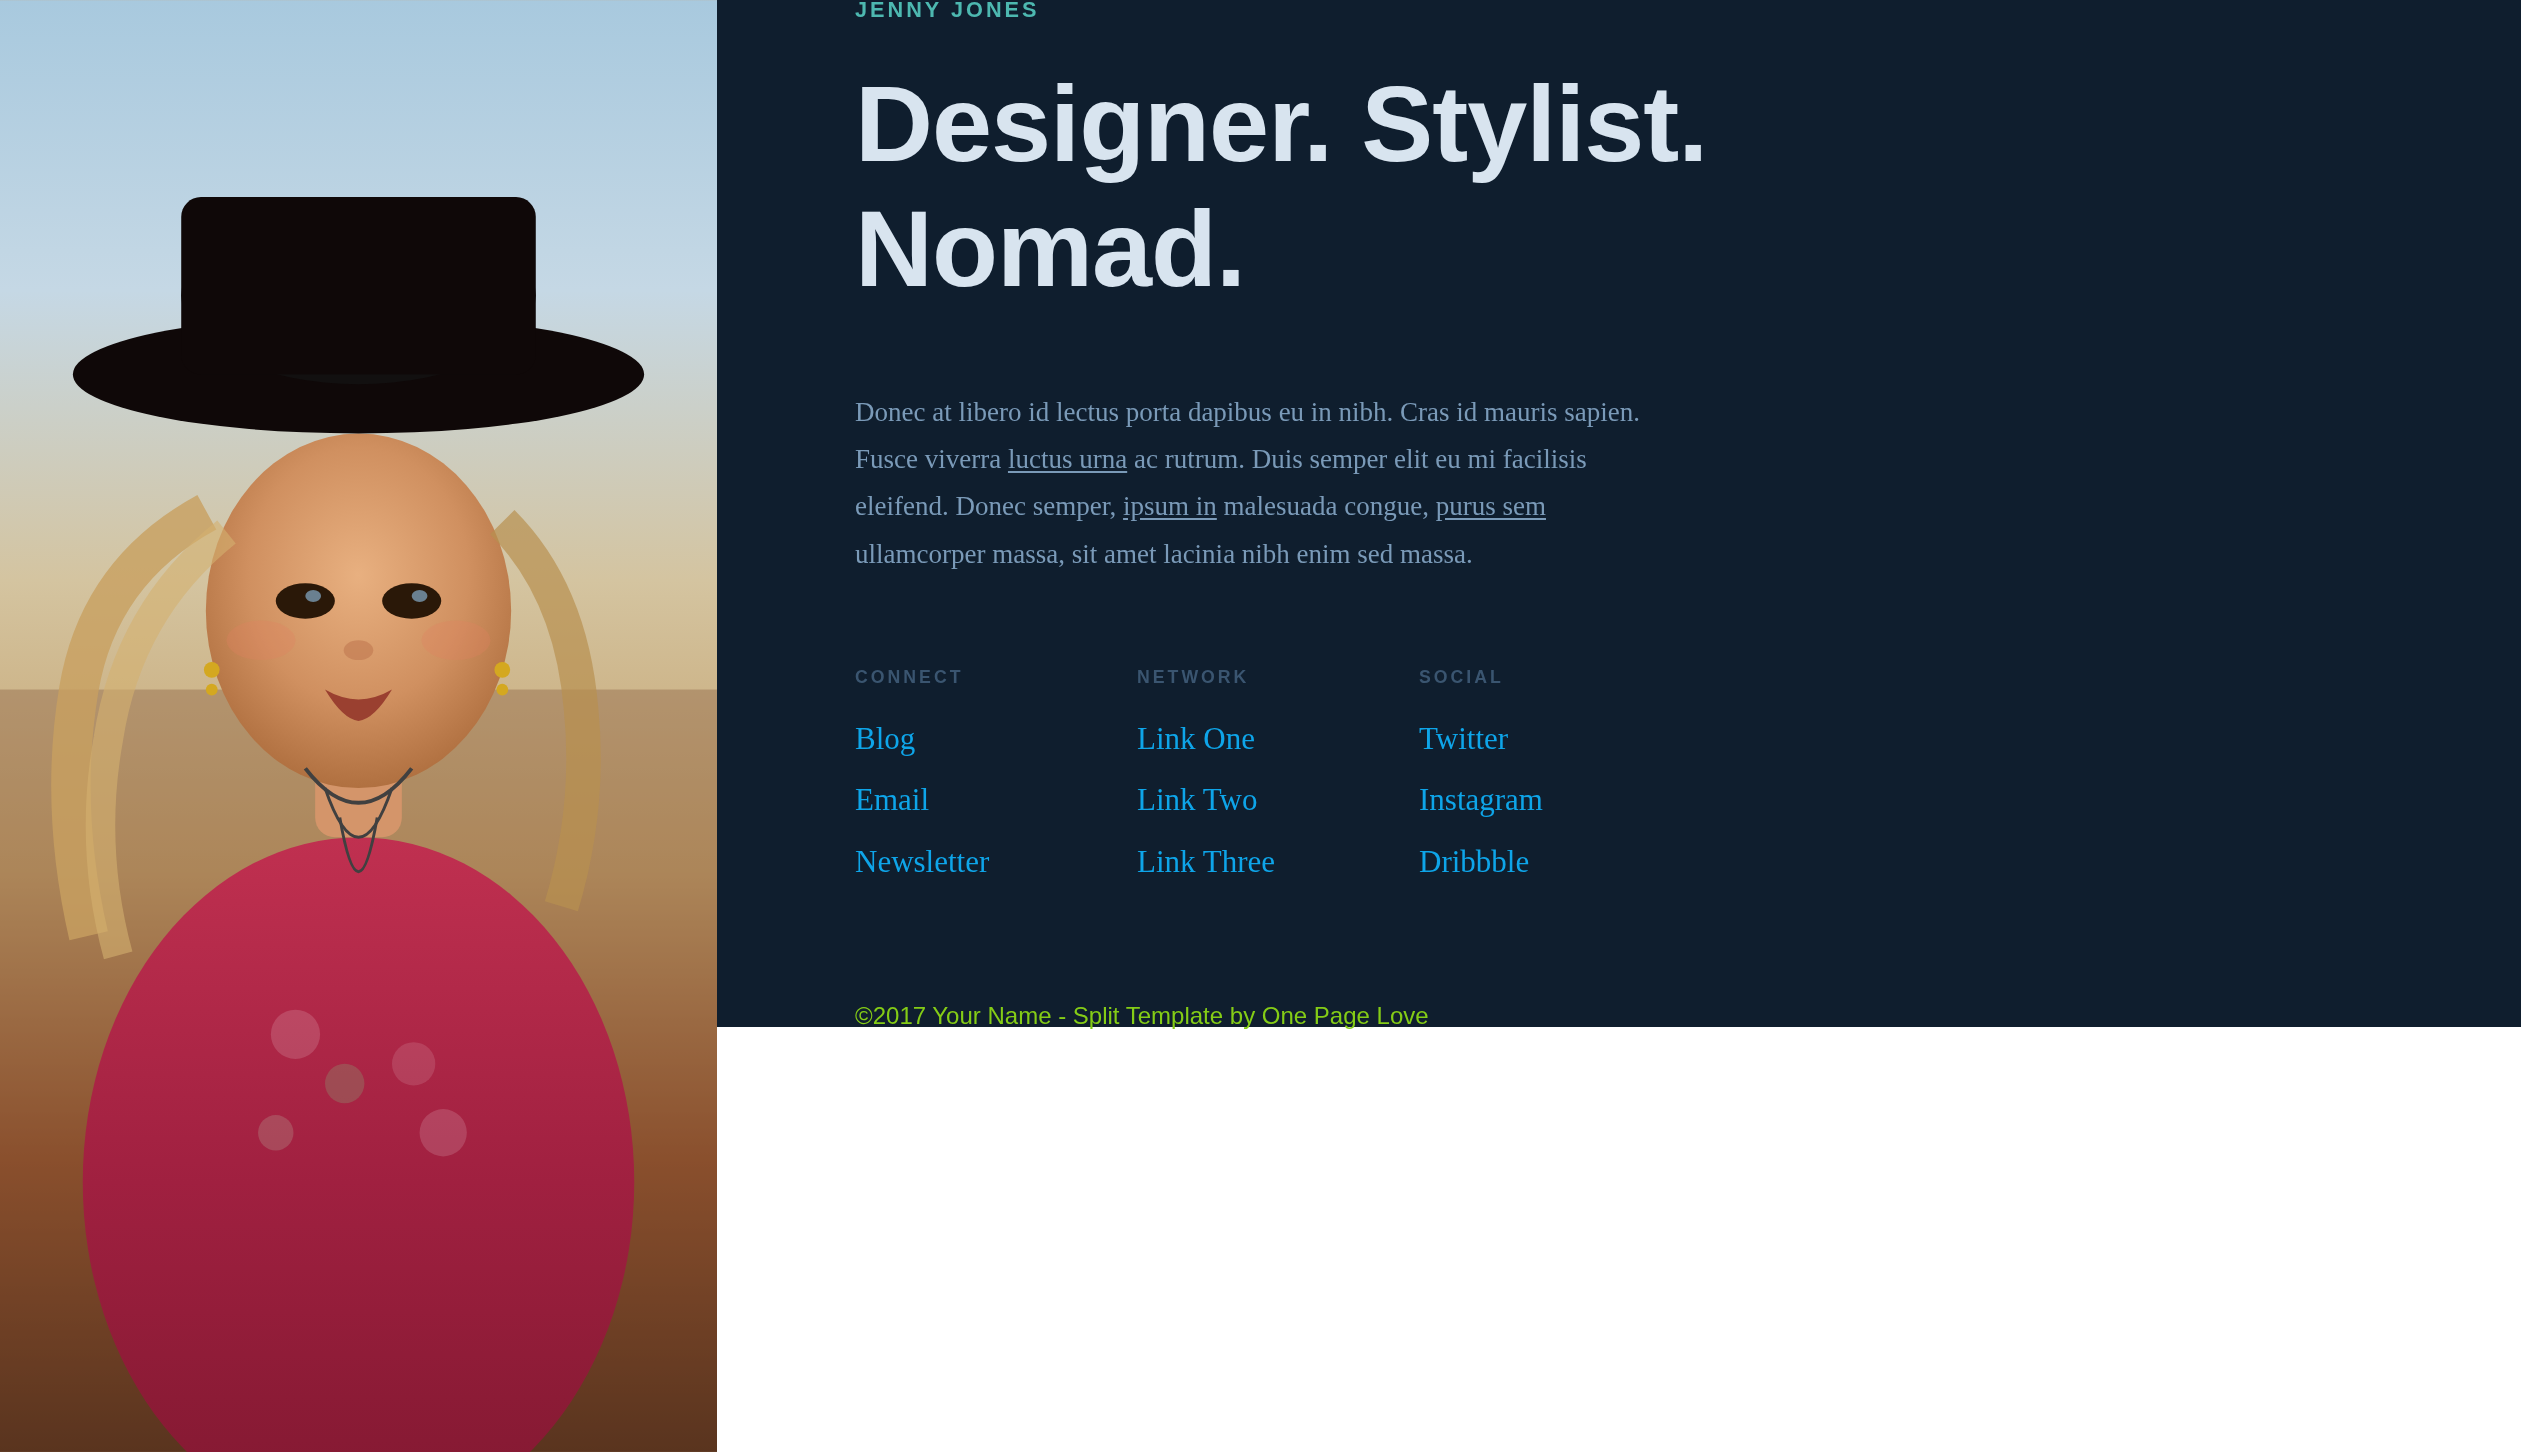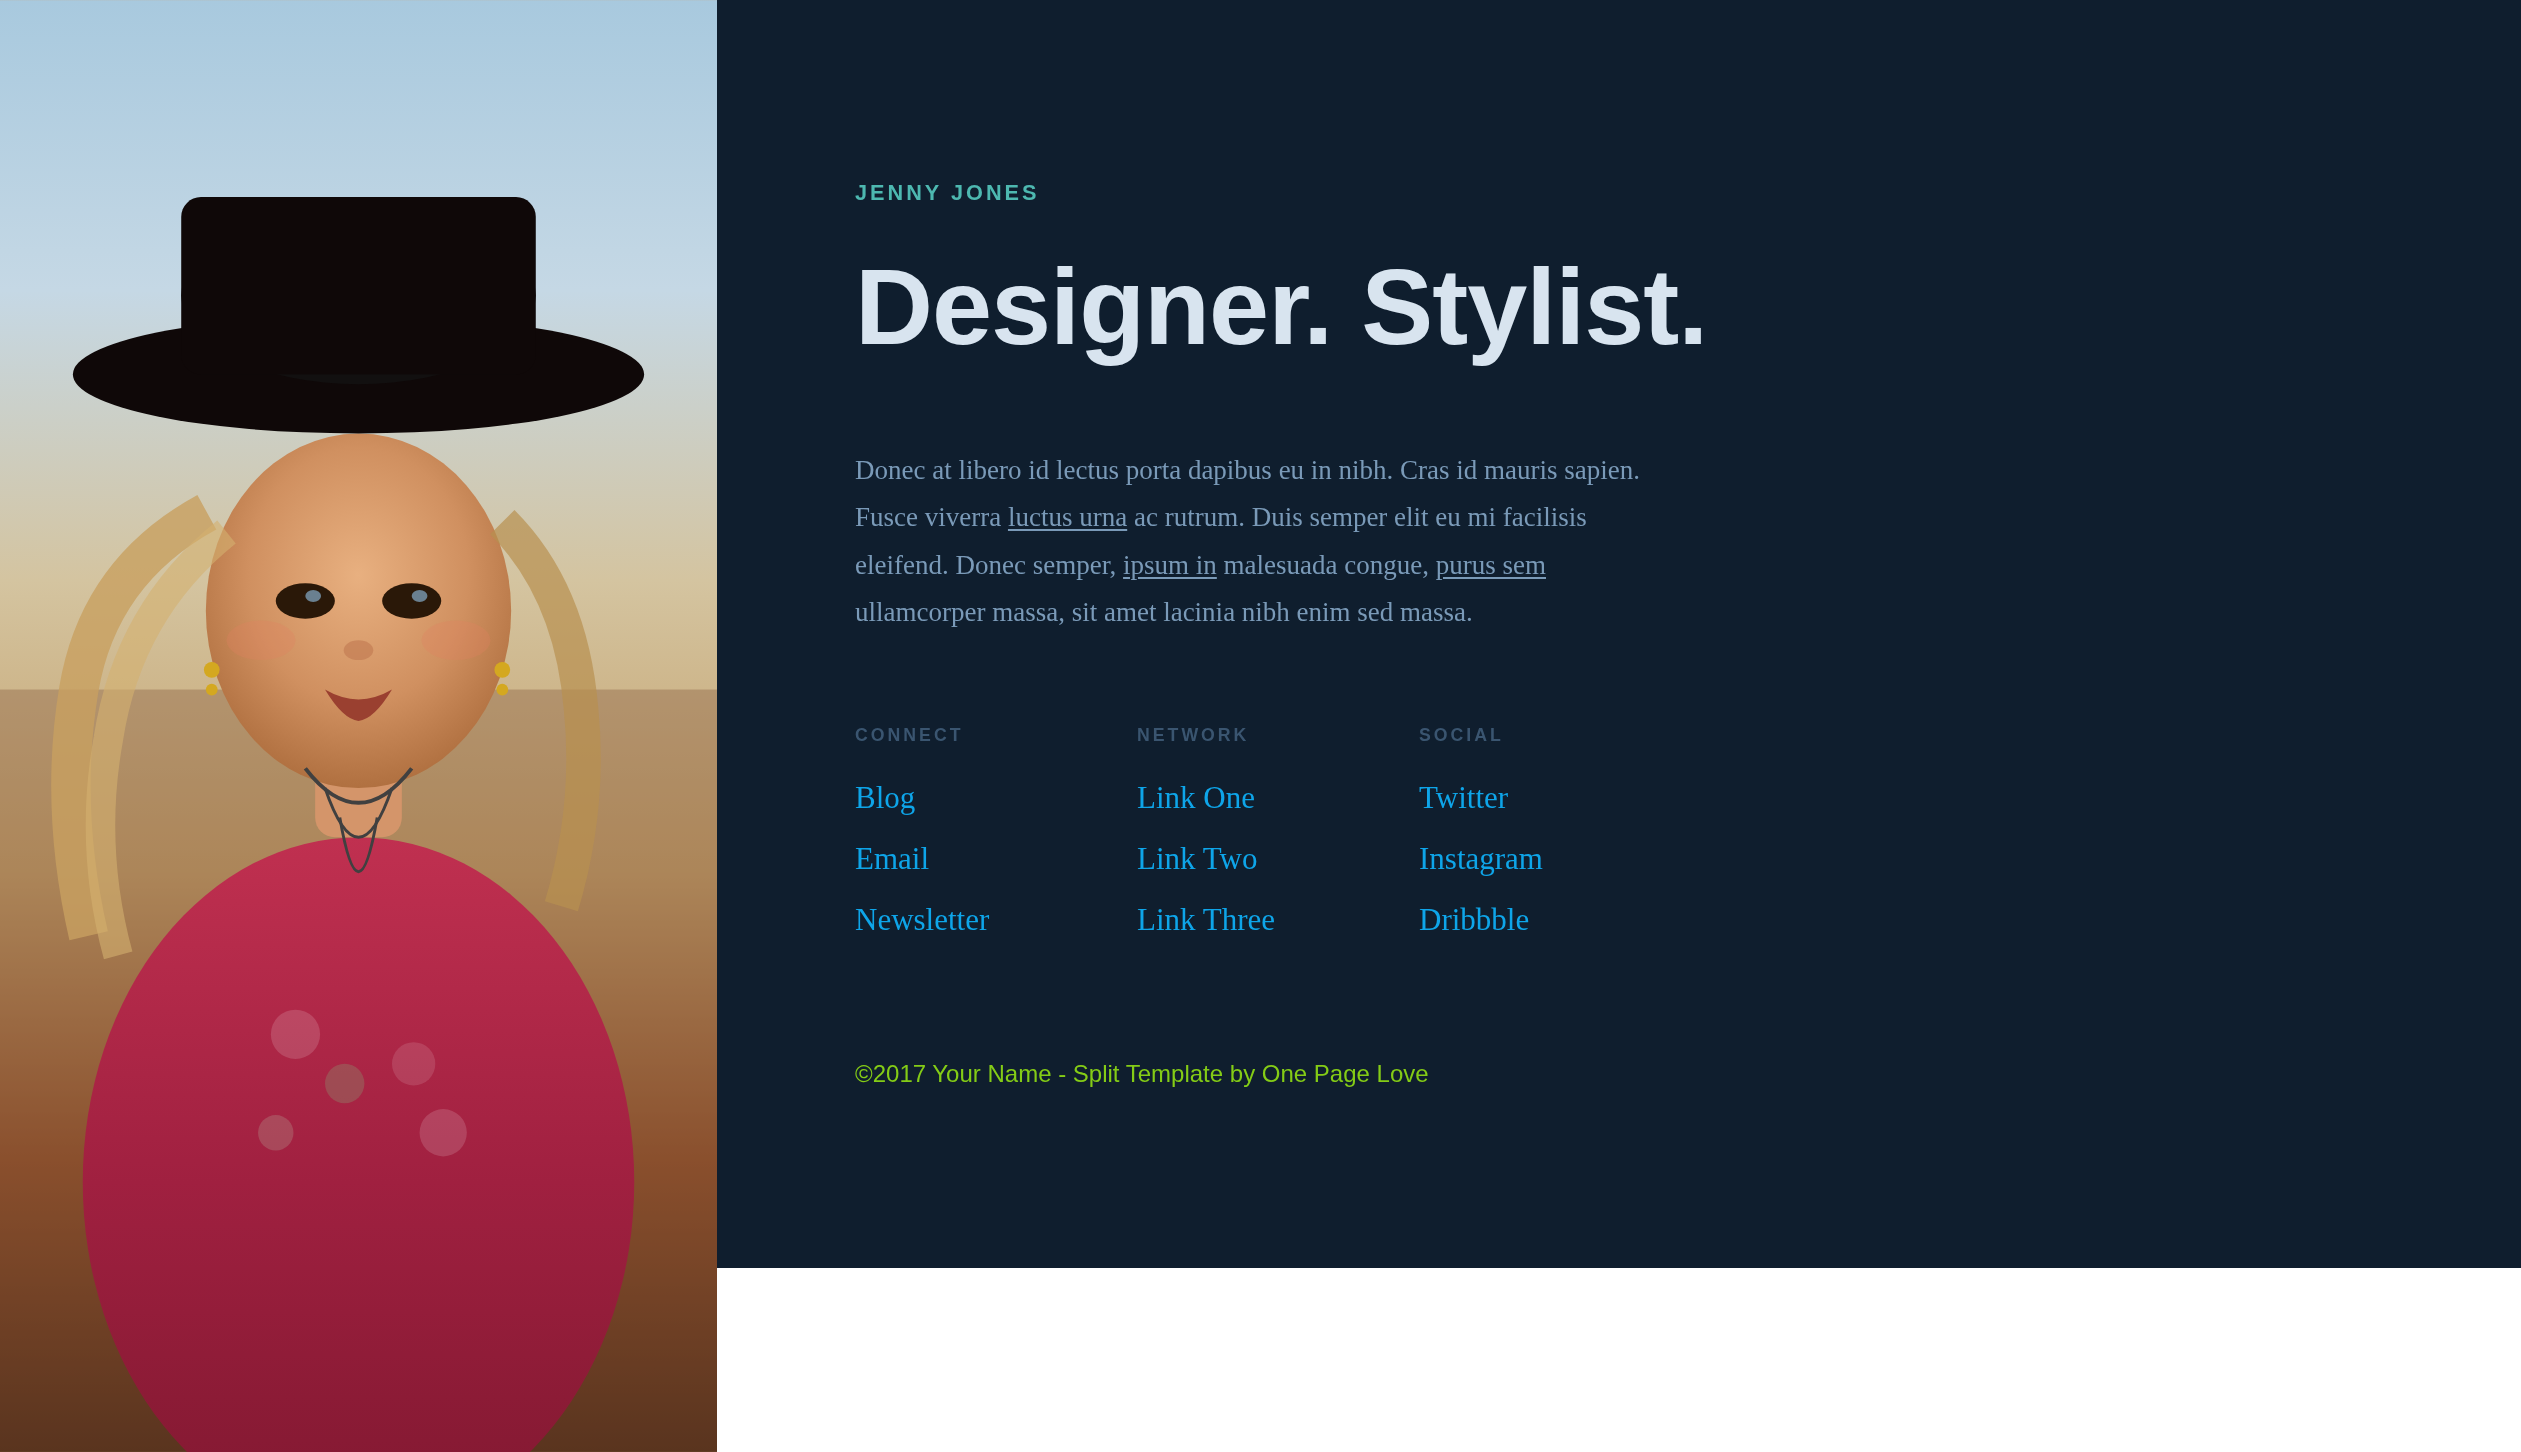--- a/index.html
+++ b/index.html
@@ -28,21 +28,21 @@
 
     
     .photo-svg {
       width: 100%;
       height: 100%;
     }
 
     
     .content-panel {
       flex: 1;
-      height: 1268px;
+      height: 1027px;
       background-color: #0f1e2e;
       display: flex;
       flex-direction: column;
       justify-content: center;
       padding: 0 138px;
     }
 
     .name-label {
       font-family: 'Arial', sans-serif;
       font-size: 21.7px;
@@ -204,20 +204,21 @@
     <path d="M 345 830 Q 364 940 383 830" stroke="#404040" stroke-width="3" fill="none"></path>
   </svg>
 </div>
 
 <div class="content-panel">
 
   <div class="name-label">JENNY JONES</div>
 
   <h1 class="headline">
     <span>Designer. Stylist.</span><br>
+    <span>Nomad.</span>
   </h1>
 
   <p class="description">
     Donec at libero id lectus porta dapibus eu in nibh. Cras id mauris sapien. Fusce viverra <a href="#">luctus urna</a> ac rutrum. Duis semper elit eu mi facilisis eleifend. Donec semper, <a href="#">ipsum in</a> malesuada congue, <a href="#">purus sem</a> ullamcorper massa, sit amet lacinia nibh enim sed massa.
   </p>
 
   <div class="links-section">
 
     <div class="links-column">
       <div class="links-column-header">CONNECT</div>

